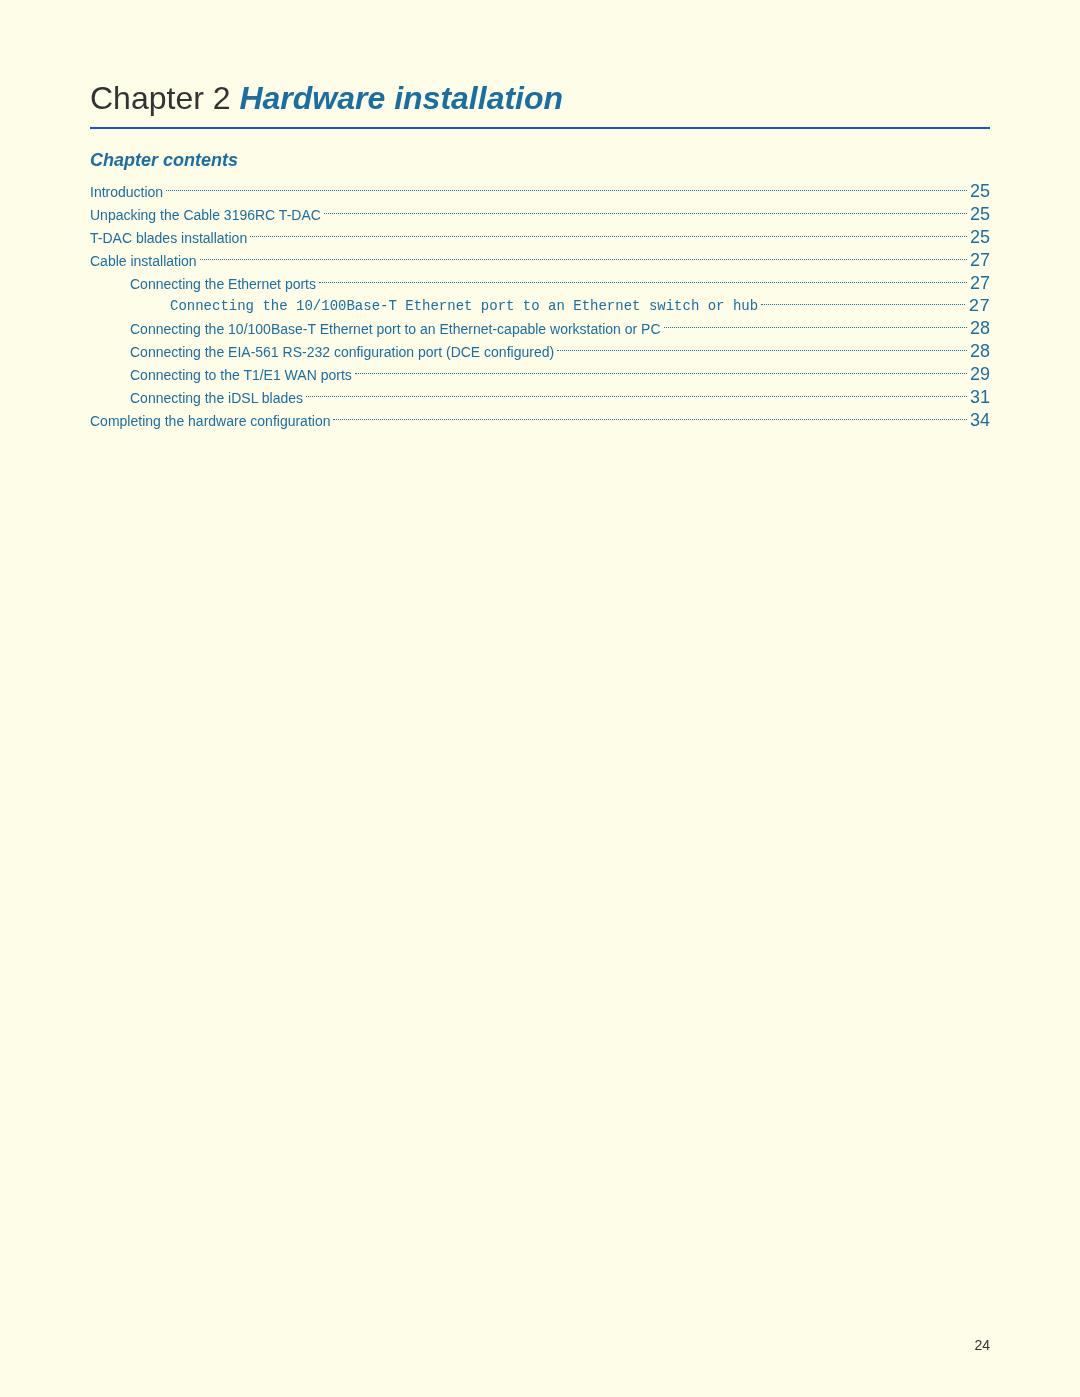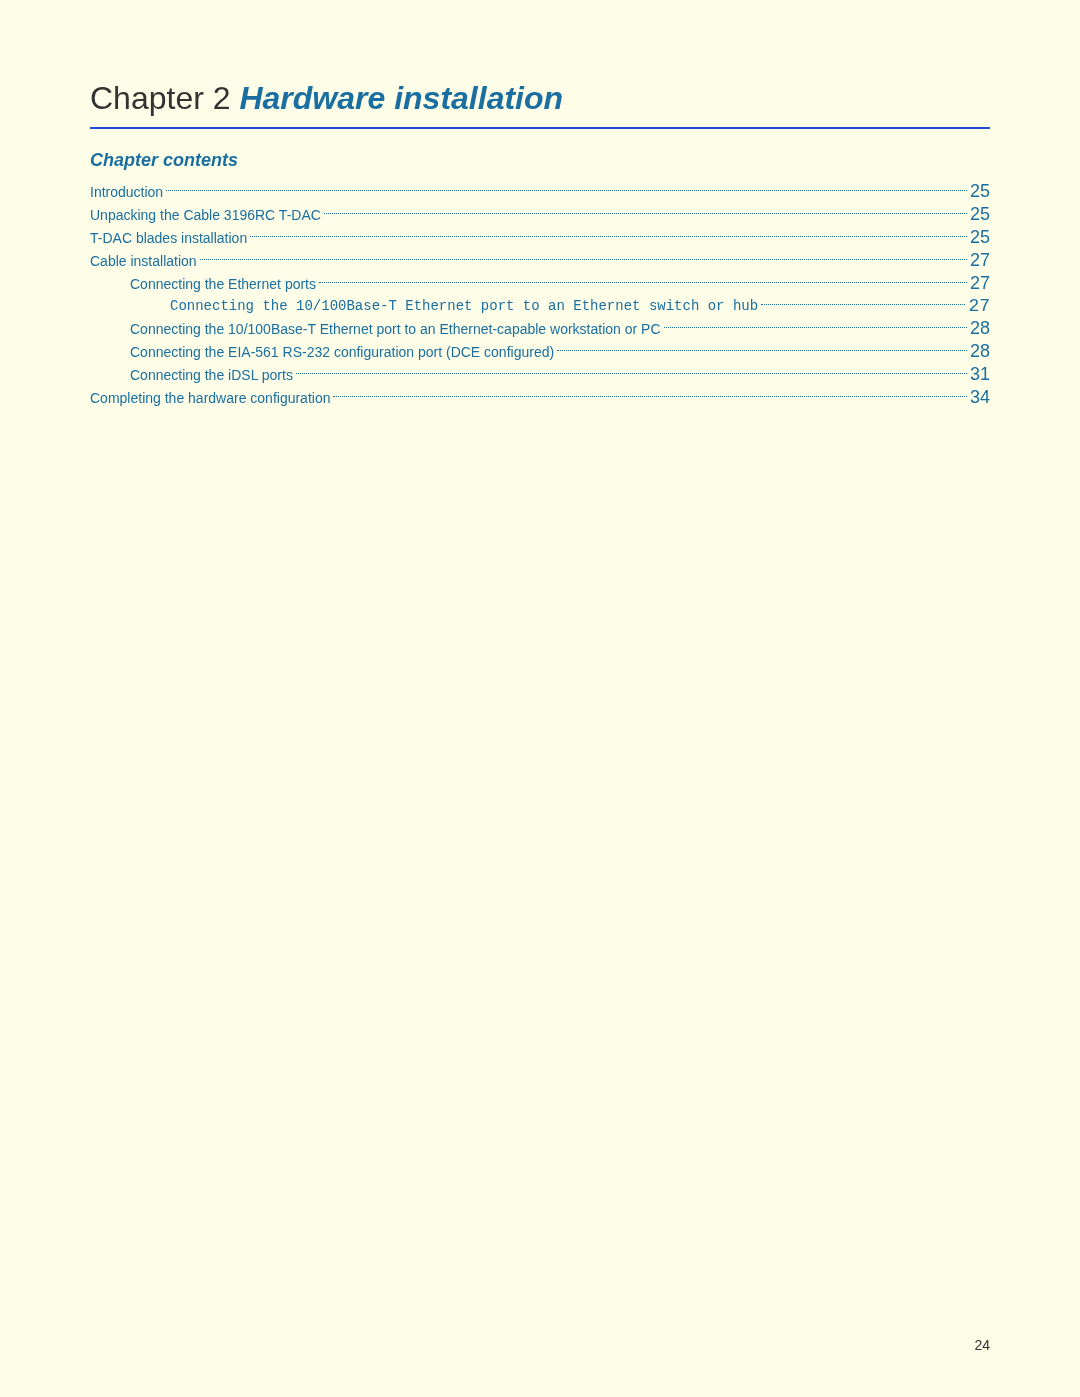--- a/index.html
+++ b/index.html
@@ -145,21 +145,26 @@
           <span class="toc-text">Connecting the 10/100Base-T Ethernet port to an Ethernet-capable workstation or PC  </span>
           <div class="toc-dots"></div>
           <span class="toc-page">28</span>
         </div>
         <div class="toc-row toc-level-1">
           <span class="toc-text">Connecting the EIA-561 RS-232 configuration port (DCE configured) </span>
           <div class="toc-dots"></div>
           <span class="toc-page">28</span>
         </div>
         <div class="toc-row toc-level-1">
-          <span class="toc-text">Connecting the iDSL ports </span>
+          <span class="toc-text">Connecting to the T1/E1 WAN ports  </span>
+          <div class="toc-dots"></div>
+          <span class="toc-page">29</span>
+        </div>
+        <div class="toc-row toc-level-1">
+          <span class="toc-text">Connecting the iDSL blades </span>
           <div class="toc-dots"></div>
           <span class="toc-page">31</span>
         </div>
         <div class="toc-row toc-level-0">
           <span class="toc-text">Completing the hardware configuration </span>
           <div class="toc-dots"></div>
           <span class="toc-page">34</span>
         </div>
       </div>
   </div>

